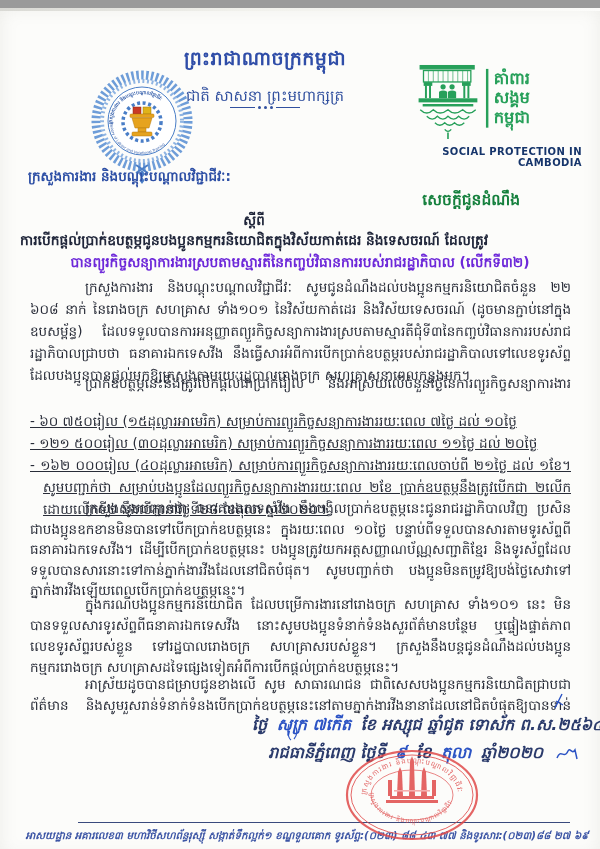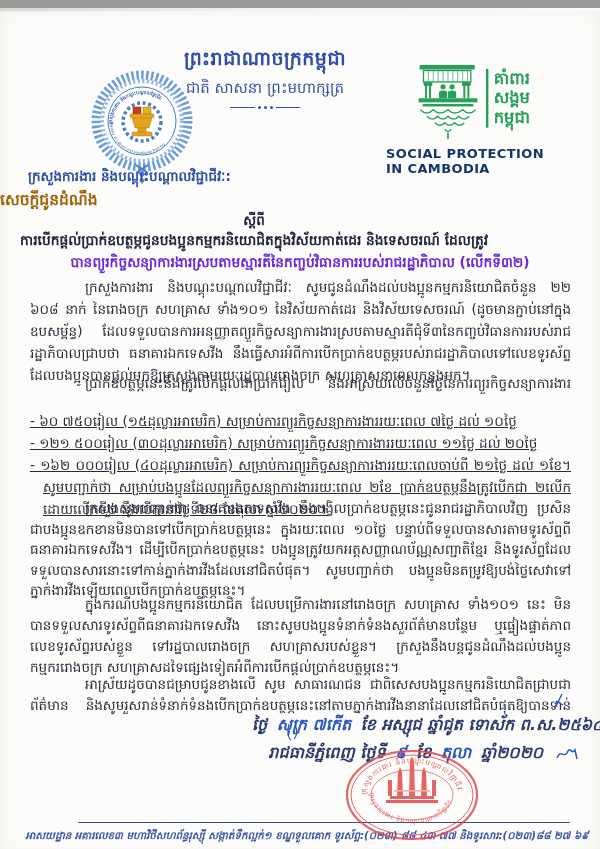--- a/index.html
+++ b/index.html
@@ -6,32 +6,32 @@
   .page{
     position:relative;width:600px;height:849px;margin:8px auto;
     background:#fcfcfa;overflow:hidden;
     font-family:"DejaVu Sans",sans-serif;color:#262a35;
     box-shadow:inset 0 0 18px rgba(120,120,110,.12);
   }
   .scan-edge{position:absolute;top:0;left:0;width:100%;height:3px;background:linear-gradient(90deg,#d9d9d4,#f1f1ec 40%,#fcfcfa);}
   
   .kingdom{position:absolute;top:38px;left:80px;width:370px;text-align:center;
     color:#2f4da8;font-weight:bold;font-size:19px;letter-spacing:.5px;}
-  .motto{position:absolute;top:70px;left:80px;width:370px;text-align:center;
+  .motto{position:absolute;top:78px;left:80px;width:370px;text-align:center;
     color:#31509f;font-size:15px;}
   .motto-divider{position:absolute;top:95px;left:230px;width:70px;height:8px;display:flex;align-items:center;justify-content:center;gap:3px;}
   .motto-divider .ln{height:1px;background:#31509f;flex:1;}
   .motto-divider .dt{width:3px;height:3px;border-radius:50%;background:#31509f;}
   .seal{position:absolute;left:86px;top:58px;width:112px;height:118px;}
   .sp-logo{position:absolute;left:393px;top:56px;width:172px;height:80px;}
-  .sp-caption{position:absolute;left:386px;top:138px;width:178px;text-align:left;
-    color:#16356b;font-weight:bold;font-size:13px;letter-spacing:.4px;}
+  .sp-caption{position:absolute;left:404px;top:138px;width:178px;text-align:right;
+    color:#16356b;font-weight:bold;font-size:10px;letter-spacing:.4px;}
   .ministry-line{position:absolute;left:28px;top:160px;font-size:13.5px;font-weight:bold;color:#2d4fa5;}
   
-  .doc-type{position:absolute;top:182px;left:0;width:520px;text-align:left;font-size:15.5px;font-weight:bold;color:#a16207;}
+  .doc-type{position:absolute;top:182px;left:0;width:520px;text-align:right;font-size:15.5px;font-weight:bold;color:#15803d;}
   .regarding{position:absolute;top:204px;left:0;width:508px;text-align:center;font-size:13.5px;font-weight:bold;color:#20263a;}
   .subject1{position:absolute;top:224px;left:20px;width:560px;text-align:left;font-size:13.8px;font-weight:bold;color:#20263a;}
   .subject2{position:absolute;top:246px;left:20px;width:560px;text-align:center;font-size:13.8px;font-weight:bold;color:#6d28d9;}
   
   .para{position:absolute;left:30px;width:541px;font-size:13.5px;text-align:justify;overflow:hidden;color:#282c38;}
   .p1{top:268px;height:114px;line-height:22px;text-indent:55px;}
   .p2i{top:364px;height:24px;line-height:22px;text-indent:55px;}
   .bullets{top:402px;height:118px;line-height:22px;text-decoration:underline;}
   .bullet{padding-left:13px;text-indent:-13px;text-align:justify;}
   .p3{top:490px;height:106px;line-height:20.5px;text-indent:55px;}

